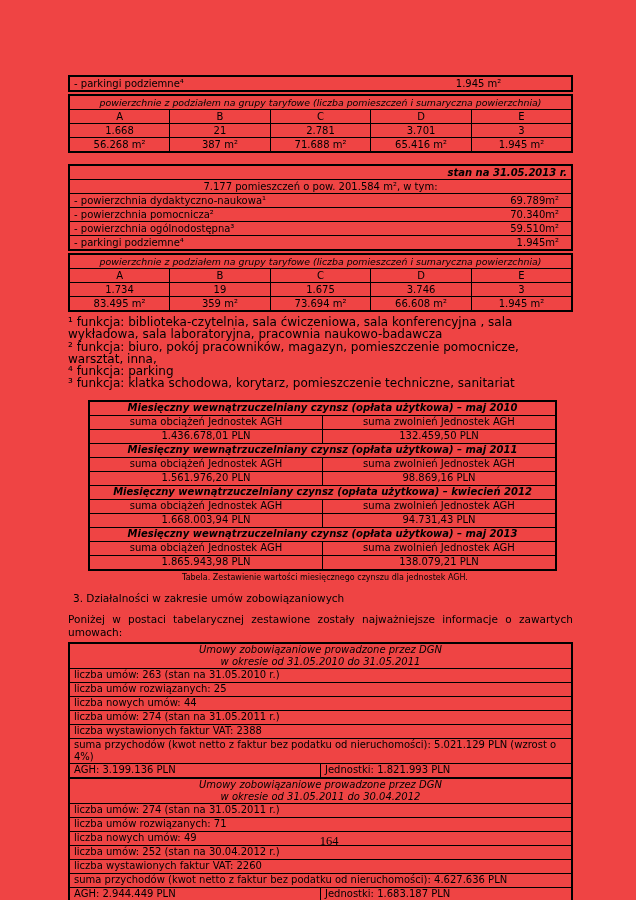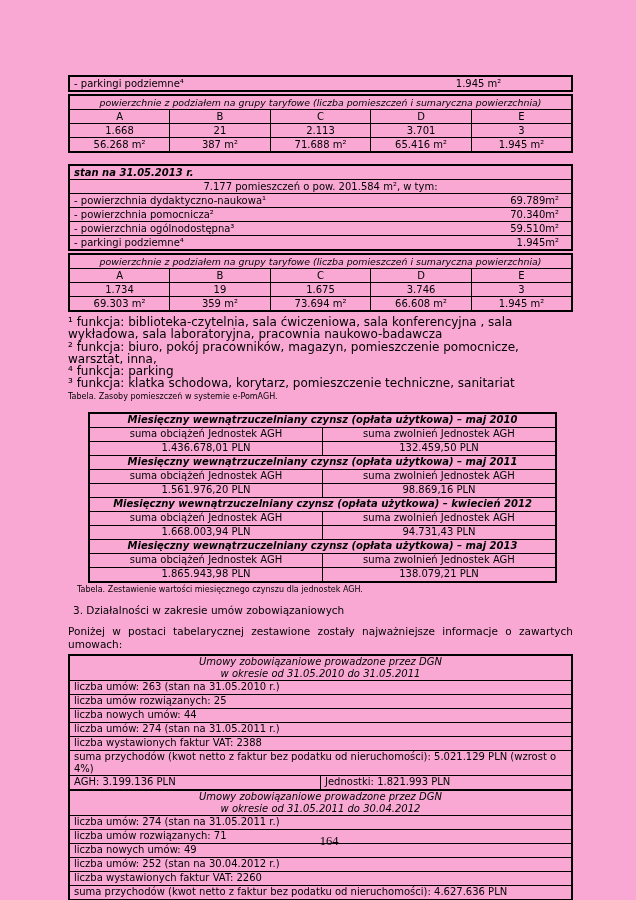--- a/index.html
+++ b/index.html
@@ -1,20 +1,20 @@
 <!DOCTYPE html>
 <html><head>
 <meta charset="utf-8">
 <style>
   html, body { margin: 0; padding: 0; background: #fff; }
   .page {
     position: relative;
     width: 636px;
     height: 900px;
-    background: #f9a8d4;
+    background: #ef4444;
     color: #000;
     font-family: "DejaVu Sans", sans-serif;
     overflow: hidden;
   }
   .content {
     position: absolute;
     left: 68px;
     top: 75px;
     width: 505px;
   }
@@ -45,38 +45,38 @@
     padding-top: 8px;
     padding-bottom: 1px;
     white-space: nowrap;
   }
   td.ctr { text-align: center; }
   
   table.stan { margin-top: 11px; }
   td.stan-title {
     font-weight: bold;
     font-style: italic;
-    text-align: left;
+    text-align: right;
     border-bottom: 2px solid #000;
     height: 14px;
   }
   .lv { display: flex; justify-content: space-between; padding-right: 8px; }
   
   .footnotes { margin-top: 4px; font-size: 12px; line-height: 12.3px; }
   .small-cap { font-size: 8px; line-height: 10px; margin-top: 2px; }
   
   table.czynsz { width: 469px; margin-left: 20px; margin-top: 10px; border-radius: 12px; }
   td.rent-title {
     font-weight: bold;
     font-style: italic;
     text-align: center;
     border-top: 2px solid #000;
     border-bottom: 2px solid #000;
   }
-  .czynsz-cap { margin-left: 9px; }
+  .czynsz-cap { margin-left: 9px; text-align: center; }
   
   .heading { margin-top: 9px; font-size: 10.5px; line-height: 13px; text-indent: 5px; }
   .para { margin-top: 8px; font-size: 10.5px; line-height: 13px; text-align: justify; }
   
   table.umowy { margin-top: 3px; }
   table.umowy2 { margin-top: -2px; }
   td.umowy-title {
     font-weight: normal;
     font-style: italic;
     text-align: center;
@@ -120,21 +120,21 @@
       <tr>
         <td class="ctr">A</td>
         <td class="ctr">B</td>
         <td class="ctr">C</td>
         <td class="ctr">D</td>
         <td class="ctr">E</td>
       </tr>
       <tr>
         <td class="ctr">1.668</td>
         <td class="ctr">21</td>
-        <td class="ctr">2.113</td>
+        <td class="ctr">2.781</td>
         <td class="ctr">3.701</td>
         <td class="ctr">3</td>
       </tr>
       <tr>
         <td class="ctr">56.268 m²</td>
         <td class="ctr">387 m²</td>
         <td class="ctr">71.688 m²</td>
         <td class="ctr">65.416 m²</td>
         <td class="ctr">1.945 m²</td>
       </tr>
@@ -197,36 +197,35 @@
         <td class="ctr">E</td>
       </tr>
       <tr>
         <td class="ctr">1.734</td>
         <td class="ctr">19</td>
         <td class="ctr">1.675</td>
         <td class="ctr">3.746</td>
         <td class="ctr">3</td>
       </tr>
       <tr>
-        <td class="ctr">69.303 m²</td>
+        <td class="ctr">83.495 m²</td>
         <td class="ctr">359 m²</td>
         <td class="ctr">73.694 m²</td>
         <td class="ctr">66.608 m²</td>
         <td class="ctr">1.945 m²</td>
       </tr>
     </tbody>
       </table>
 
     <div class="footnotes">
       <div>¹ funkcja: biblioteka-czytelnia, sala ćwiczeniowa, sala konferencyjna , sala wykładowa, sala laboratoryjna, pracownia naukowo-badawcza</div>
       <div>² funkcja: biuro, pokój pracowników, magazyn, pomieszczenie pomocnicze, warsztat, inna,</div>
       <div>⁴ funkcja: parking</div>
       <div>³ funkcja: klatka schodowa, korytarz, pomieszczenie techniczne, sanitariat</div>
     </div>
-    <div class="small-cap">Tabela. Zasoby pomieszczeń w systemie e-PomAGH.</div>
 
     <table class="t czynsz">
       <tbody>
           <tr>
         <td colspan="2" class="rent-title">Miesięczny wewnątrzuczelniany czynsz (opłata użytkowa) – maj 2010</td>
       </tr>
       <tr>
         <td class="ctr">suma obciążeń Jednostek AGH</td>
         <td class="ctr">suma zwolnień Jednostek AGH</td>
       </tr>

